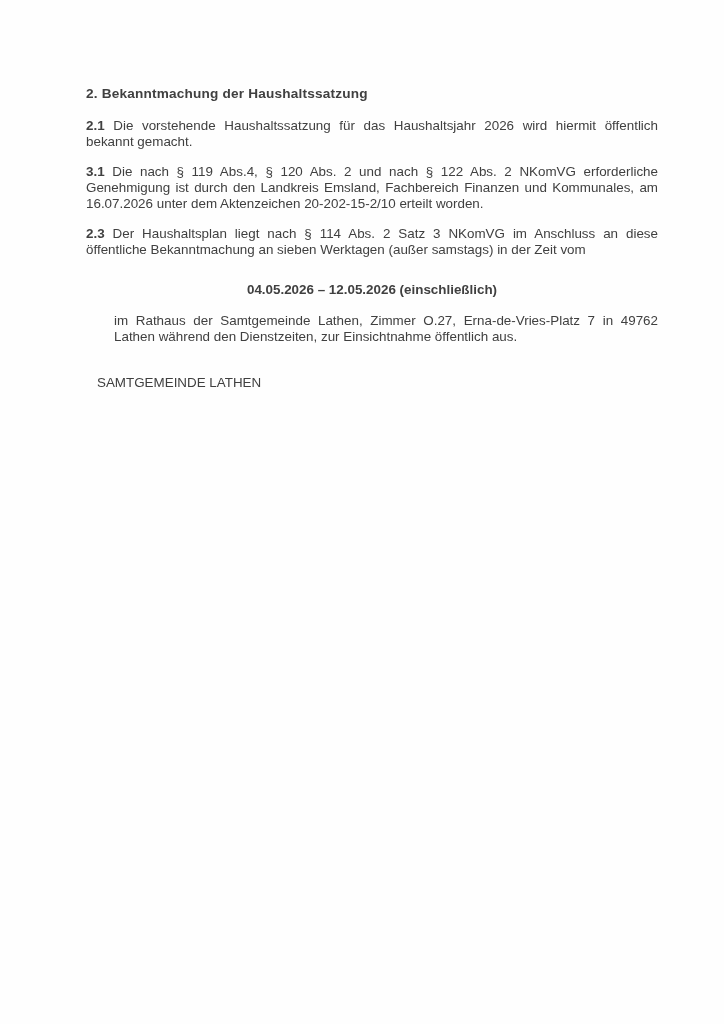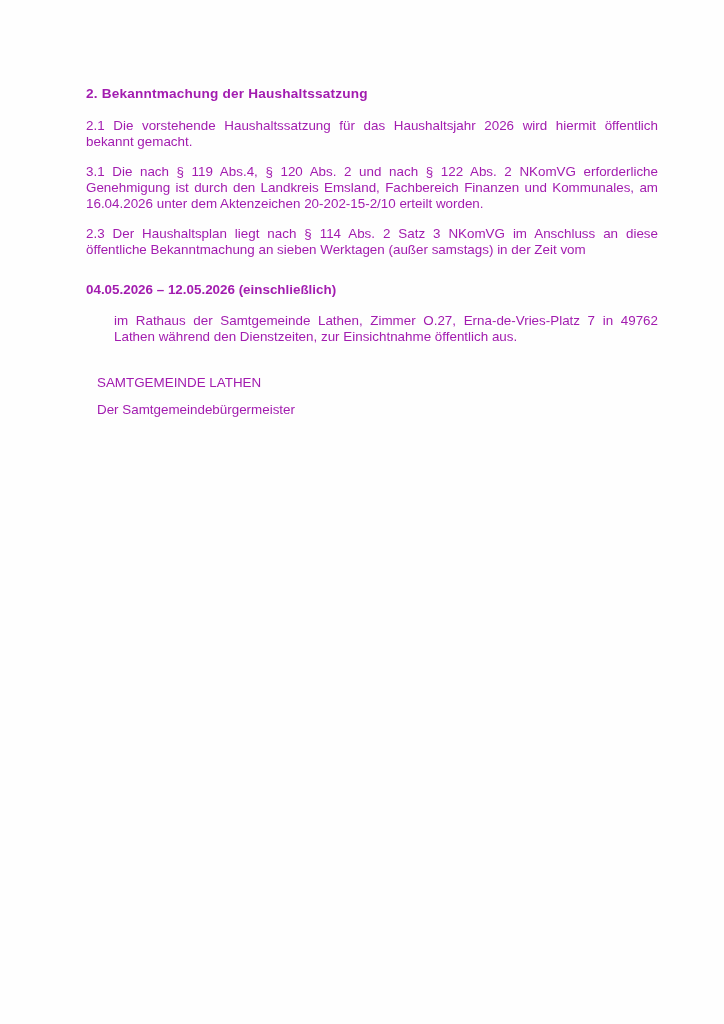--- a/index.html
+++ b/index.html
@@ -7,21 +7,21 @@
     padding: 0;
     background: #ffffff;
   }
   .page {
     position: relative;
     width: 724px;
     height: 1024px;
     margin: 0 auto;
     background: #fefefe;
     font-family: "Liberation Sans", "DejaVu Sans", sans-serif;
-    color: #a21caf;
+    color: #404040;
     overflow: hidden;
   }
   .content {
     position: absolute;
     left: 86px;
     top: 86px;
     width: 572px;
   }
   .doc-heading {
     font-size: 13.6px;
@@ -32,27 +32,27 @@
   p {
     font-size: 13.4px;
     line-height: 16px;
     margin: 0 0 14px 0;
     hyphens: none;
   }
   .justify {
     text-align: justify;
   }
   .num {
-    font-weight: normal;
+    font-weight: bold;
   }
   .sec-23 {
     margin-bottom: 24px;
   }
   .display-period {
-    text-align: left;
+    text-align: center;
     font-weight: bold;
     margin-bottom: 15px;
   }
   .location-para {
     margin-bottom: 30px;
     margin-left: 28px;
   }
   .dateline {
     margin-bottom: 15px;
   }
@@ -63,28 +63,27 @@
 </head>
 <body>
 
 <div class="page">
   <div class="content">
 
     <h1 class="doc-heading">2. Bekanntmachung der Haushaltssatzung</h1>
 
     <p class="justify"><b class="num">2.1</b> <span>Die vorstehende Haushaltssatzung für das Haushaltsjahr 2026 wird hiermit öffentlich bekannt gemacht.</span></p>
 
-    <p class="justify"><b class="num">3.1</b> <span>Die nach § 119 Abs.4, § 120 Abs. 2 und nach § 122 Abs. 2 NKomVG erforderliche Genehmigung ist durch den Landkreis Emsland, Fachbereich Finanzen und Kommunales, am 16.04.2026 unter dem Aktenzeichen 20-202-15-2/10 erteilt worden.</span></p>
+    <p class="justify"><b class="num">3.1</b> <span>Die nach § 119 Abs.4, § 120 Abs. 2 und nach § 122 Abs. 2 NKomVG erforderliche Genehmigung ist durch den Landkreis Emsland, Fachbereich Finanzen und Kommunales, am 16.07.2026 unter dem Aktenzeichen 20-202-15-2/10 erteilt worden.</span></p>
 
     <p class="justify sec-23"><b class="num">2.3</b> <span>Der Haushaltsplan liegt nach § 114 Abs. 2 Satz 3 NKomVG im Anschluss an diese öffentliche Bekanntmachung an sieben Werktagen (außer samstags) in der Zeit vom</span></p>
 
     <p class="display-period">04.05.2026 – 12.05.2026 (einschließlich)</p>
 
     <p class="justify location-para">im Rathaus der Samtgemeinde Lathen, Zimmer O.27, Erna-de-Vries-Platz 7 in 49762 Lathen während den Dienstzeiten, zur Einsichtnahme öffentlich aus.</p>
 
 
     <div class="signature-block">
       <p>SAMTGEMEINDE LATHEN</p>
-      <p>Der Samtgemeindebürgermeister</p>
     </div>
 
   </div>
 </div>
 
 </body></html>

